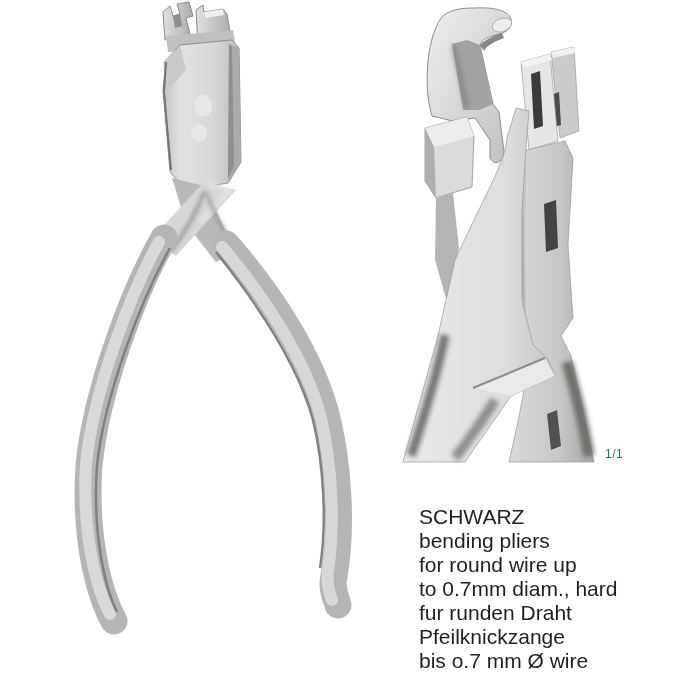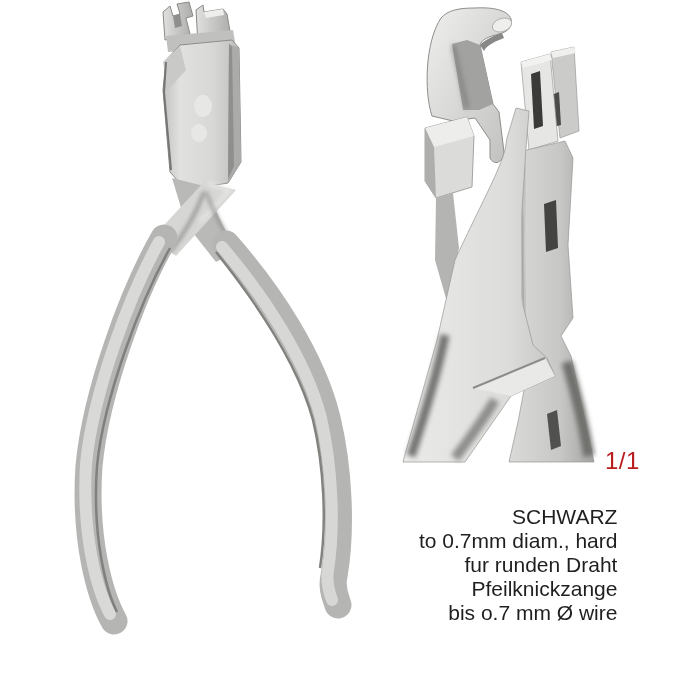--- a/index.html
+++ b/index.html
@@ -5,27 +5,26 @@
   html, body { margin:0; padding:0; background:#ffffff; }
   .page {
     position:relative; width:700px; height:700px; background:#ffffff;
     overflow:hidden; font-family:"Liberation Sans", sans-serif;
   }
   .figure { position:absolute; }
   .fig-full   { left:0;   top:0; width:380px; height:640px; }
   .fig-detail { left:395px; top:0; width:210px; height:465px; }
   .scale-label {
     position:absolute; left:605px; top:447px;
-    font-size:24px; color:#b91c1c; letter-spacing:0.5px;
+    font-size:12px; color:#15803d; letter-spacing:0.5px;
   }
   .caption {
     position:absolute; left:419px; top:505px;
     font-size:21px; line-height:24px; color:#1f1f1f;
     white-space:nowrap;
-    text-align:right;
   }
   .caption .line { height:24px; }
   svg { display:block; }
 </style>
 </head>
 <body>
 
 <div class="page">
 
   <div class="figure fig-full">
@@ -148,19 +147,21 @@
         <path d="M100 400 C 88 420, 72 442, 60 458" stroke="#8e8e8c" stroke-width="10" fill="none" filter="url(#soft2)"></path>
         <path d="M127 215 L128 300" stroke="#a8a8a6" stroke-width="4" fill="none" filter="url(#soft2)"></path>
       </g>
     </svg>
   </div>
 
   <div class="scale-label">1/1</div>
 
   <div class="caption">
     <div class="line">SCHWARZ</div>
+    <div class="line">bending pliers</div>
+    <div class="line">for round wire up</div>
     <div class="line">to 0.7mm diam., hard</div>
     <div class="line">fur runden Draht</div>
     <div class="line">Pfeilknickzange</div>
     <div class="line">bis o.7 mm Ø wire</div>
   </div>
 
 </div>
 
 </body></html>

